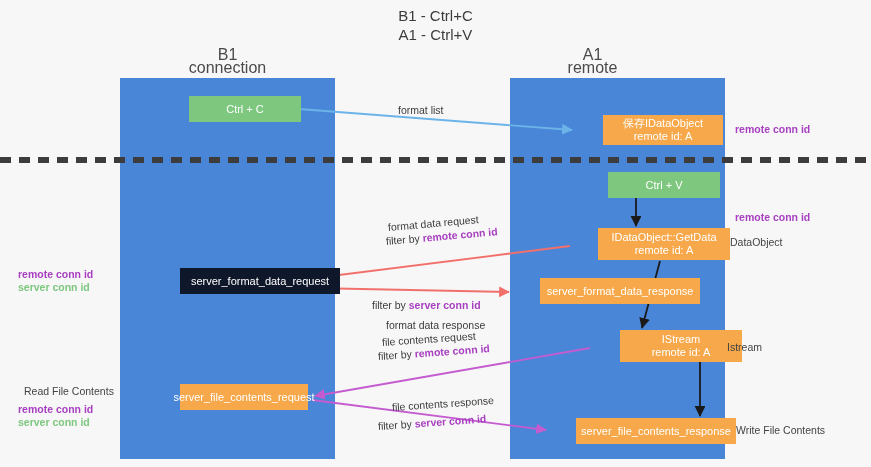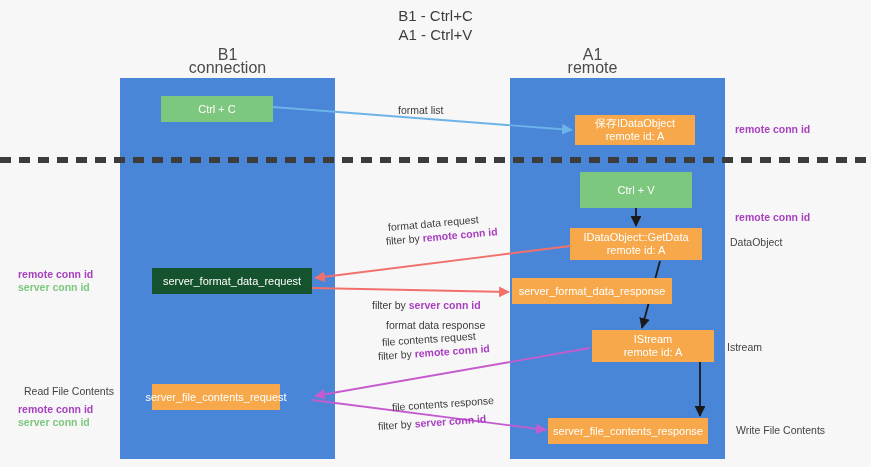--- a/index.html
+++ b/index.html
@@ -23,21 +23,21 @@
     position:absolute;text-align:center;font-size:16px;line-height:13px;
     color:#4a4a4a;white-space:pre-line;
   }
 
   .lane{position:absolute;background:#4a86d8;}
 
   .box{
     position:absolute;box-sizing:border-box;
     display:flex;align-items:center;justify-content:center;
     text-align:center;color:#ffffff;font-size:11px;line-height:13px;
-    white-space:pre-line;padding:2px 4px;
+    white-space:pre-line;padding:2px 4px;margin-left:28px;
   }
   .box.green{background:#7dc77f;}
   .box.orange{background:#f7a84a;}
 
   .sidelabel{
     position:absolute;font-size:10.5px;line-height:13px;white-space:pre-line;
   }
 
   .conn-remote{color:#a83fc0;font-weight:bold;}
   .conn-server{color:#7dc77f;font-weight:bold;}
@@ -105,24 +105,24 @@
       <line x1="700" y1="362" x2="700" y2="416" stroke="#1a1a1a" stroke-width="1.8" marker-end="url(#ah7)"></line>
     </svg>
 
   <div id="divider-holder">
       <div style="position: absolute; left: 0px; top: 157px; width: 871px; height: 6px; background-image: repeating-linear-gradient(to right, rgb(60, 60, 60) 0px, rgb(60, 60, 60) 11px, transparent 11px, transparent 19px);"></div>
     </div>
   <div id="boxes">
       <div class="box green" style="left: 161px; top: 96px; width: 112px; height: 26px; background: rgb(125, 199, 127);"><span>Ctrl + C</span></div>
       <div class="box orange" style="left: 575px; top: 115px; width: 120px; height: 30px; background: rgb(247, 168, 74); justify-content: center;"><span>保存IDataObject
 remote id: A</span></div>
-      <div class="box green" style="left: 580px; top: 172px; width: 112px; height: 36px; background: rgb(125, 199, 127);"><span>Ctrl + V</span></div>
+      <div class="box green" style="left: 580px; top: 172px; width: 112px; height: 26px; background: rgb(125, 199, 127);"><span>Ctrl + V</span></div>
       <div class="box orange" style="left: 570px; top: 228px; width: 132px; height: 32px; background: rgb(247, 168, 74);"><span>IDataObject::GetData
 remote id: A</span></div>
-      <div class="box orange" style="left: 152px; top: 268px; width: 160px; height: 26px; background: #14532d;"><span>server_format_data_request</span></div>
+      <div class="box orange" style="left: 152px; top: 268px; width: 160px; height: 26px; background: #0f172a;"><span>server_format_data_request</span></div>
       <div class="box orange" style="left: 512px; top: 278px; width: 160px; height: 26px; background: rgb(247, 168, 74);"><span>server_format_data_response</span></div>
       <div class="box orange" style="left: 592px; top: 330px; width: 122px; height: 32px; background: rgb(247, 168, 74);"><span>IStream
 remote id: A</span></div>
       <div class="box orange" style="left: 152px; top: 384px; width: 128px; height: 26px; background: rgb(247, 168, 74);"><span>server_file_contents_request</span></div>
       <div class="box orange" style="left: 548px; top: 418px; width: 160px; height: 26px; background: rgb(247, 168, 74);"><span>server_file_contents_response</span></div>
     </div>
   <div id="side-labels">
       <div class="sidelabel" style="left: 18px; top: 268px;"><div class="conn-remote">remote conn id</div><div class="conn-server">server conn id</div></div>
       <div class="sidelabel" style="left: 24px; top: 385px;"><div class="plain">Read File Contents</div></div>
       <div class="sidelabel" style="left: 18px; top: 403px;"><div class="conn-remote">remote conn id</div><div class="conn-server">server conn id</div></div>

